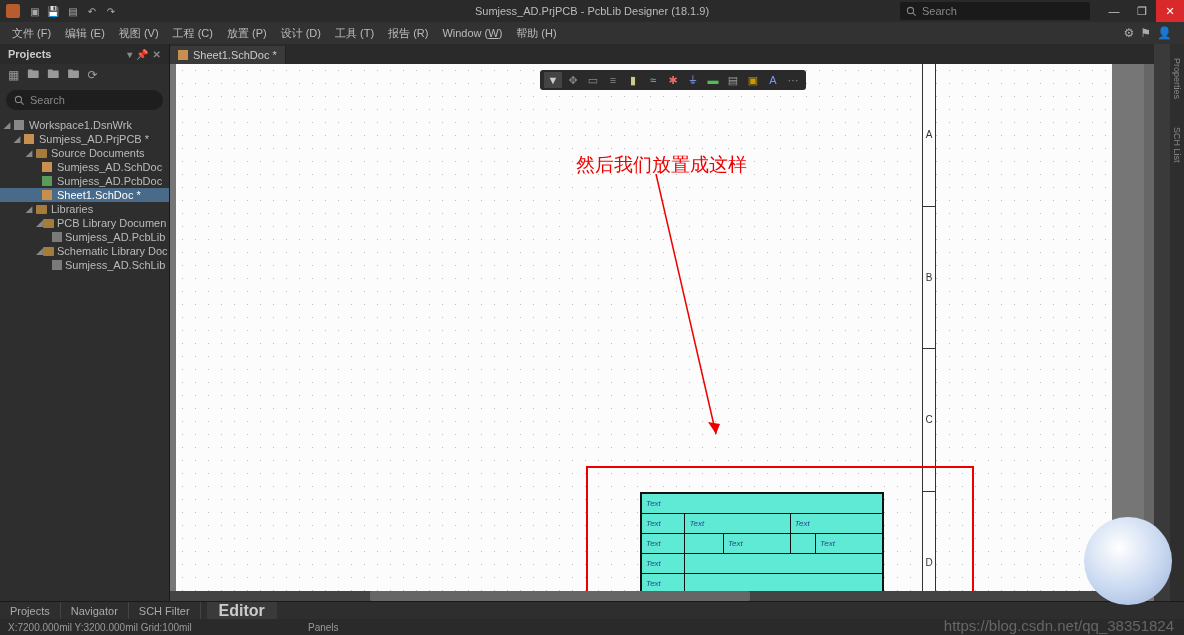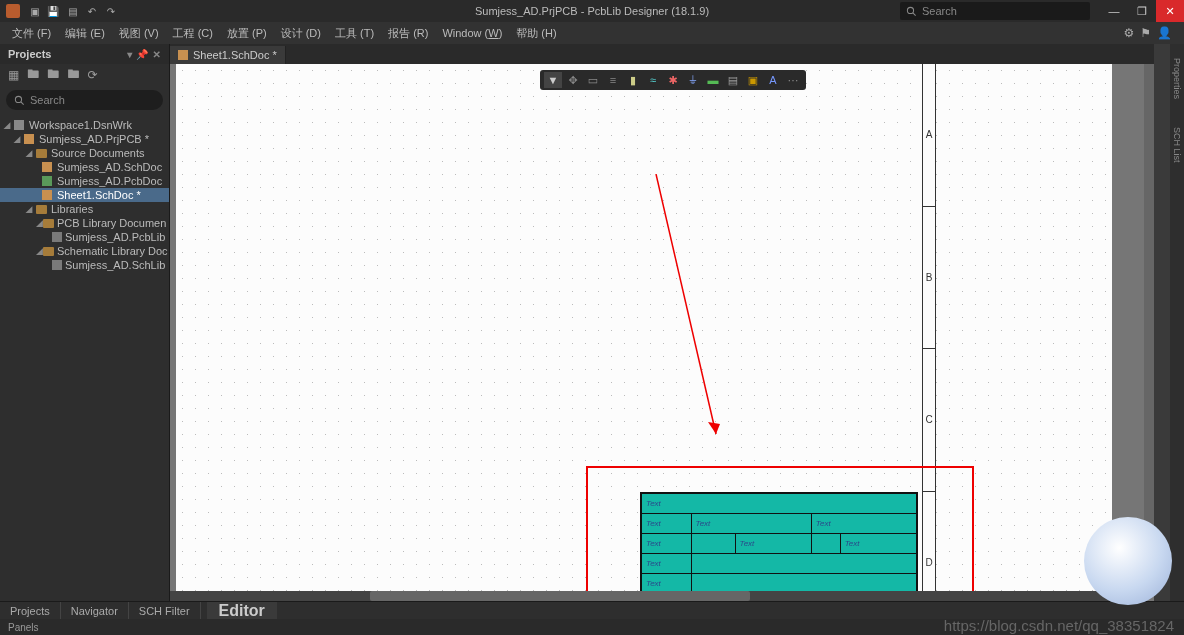--- a/index.html
+++ b/index.html
@@ -48,21 +48,21 @@
 .center { flex: 1; display: flex; flex-direction: column; }
 .tab-row { height: 20px; background: #2a2a2a; display: flex; align-items: flex-end; }
 .tab { height: 18px; background: #3a3a3a; display: flex; align-items: center; padding: 0 8px; font-size: 11px; color: #ccc; border-right: 1px solid #222; }
 .tab .ic { width: 10px; height: 10px; background: #c89050; margin-right: 5px; }
 
 .canvas-wrap { flex: 1; background: #767676; position: relative; overflow: hidden; }
 .sheet { position: absolute; left: 6px; top: 0; width: 936px; height: 570px; background: #fcfcfc; }
 .dot-grid { position: absolute; inset: 0; background-image: radial-gradient(circle, #bbb 0.5px, transparent 0.5px); background-size: 13px 13px; }
 .sheet-border { position: absolute; left: 746px; top: 0; bottom: 0; width: 14px; border-left: 1px solid #333; border-right: 1px solid #333; background: #fcfcfc; }
 .sheet-border .seg { height: 25%; border-bottom: 1px solid #333; display: flex; align-items: center; justify-content: center; font-size: 10px; color: #333; }
-.titleblock { position: absolute; left: 464px; top: 428px; width: 278px; border: 1.5px solid #111; background: #14b8a6; font-size: 8px; }
+.titleblock { position: absolute; left: 464px; top: 428px; width: 244px; border: 1.5px solid #111; background: #5eead4; font-size: 8px; }
 .titleblock td { border: 1px solid #111; height: 20px; padding: 2px 4px; color: #2a4a8a; font-style: italic; }
 .titleblock table { width: 100%; border-collapse: collapse; }
 .annot { position: absolute; border: 2px solid #e00; }
 .annot-text { position: absolute; color: #e00; font-size: 19px; font-family: "SimSun", serif; }
 .arrow-svg { position: absolute; }
 
 .floating-tb { position: absolute; left: 370px; top: 6px; height: 20px; background: #2a2a2a; border-radius: 3px; display: flex; align-items: center; padding: 0 4px; gap: 2px; }
 .floating-tb span { width: 18px; height: 16px; display: flex; align-items: center; justify-content: center; font-size: 11px; }
 
 .right-rail { width: 14px; background: #2e2e2e; display: flex; flex-direction: column; align-items: center; padding-top: 10px; gap: 20px; }
@@ -270,20 +270,21 @@
                   <td colspan="5"></td>
                 </tr>
             <tr>
                   <td>Text</td>
                   <td colspan="5"></td>
                 </tr>
           </tbody>
             </table>
         </div>
         <div class="annot" style="left:410px; top:402px; width:388px; height:180px"></div>
+        <div class="annot-text" style="left:400px; top:88px">然后我们放置成这样</div>
         <svg class="arrow-svg" style="left:460px; top:110px; width:100px; height:280px">
           <line x1="20" y1="0" x2="80" y2="260" stroke="#e00" stroke-width="1.5"></line>
           <polygon points="80,260 72,248 84,250" fill="#e00"></polygon>
         </svg>
       </div>
       <div class="floating-tb">
         <span style="background:#444">▼</span>
         <span style="color:#888">✥</span>
         <span style="color:#888">▭</span>
         <span style="color:#888">≡</span>
@@ -315,17 +316,18 @@
 </div>
 
 <div class="bottom-tabs">
   <div class="btab">Projects</div>
   <div class="btab">Navigator</div>
   <div class="btab">SCH Filter</div>
   <div class="editor">Editor</div>
 </div>
 
 <div class="statusbar">
+  <div class="seg1">X:7200.000mil Y:3200.000mil    Grid:100mil</div>
   <div>Panels</div>
 </div>
 
 <div class="watermark">https://blog.csdn.net/qq_38351824</div>
 <div class="avatar-orb"></div>
 
 </body></html>

